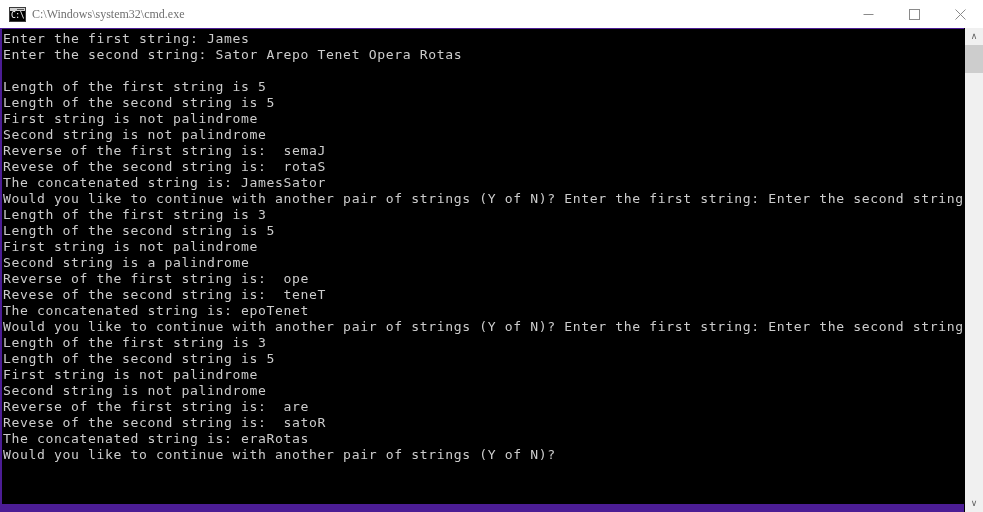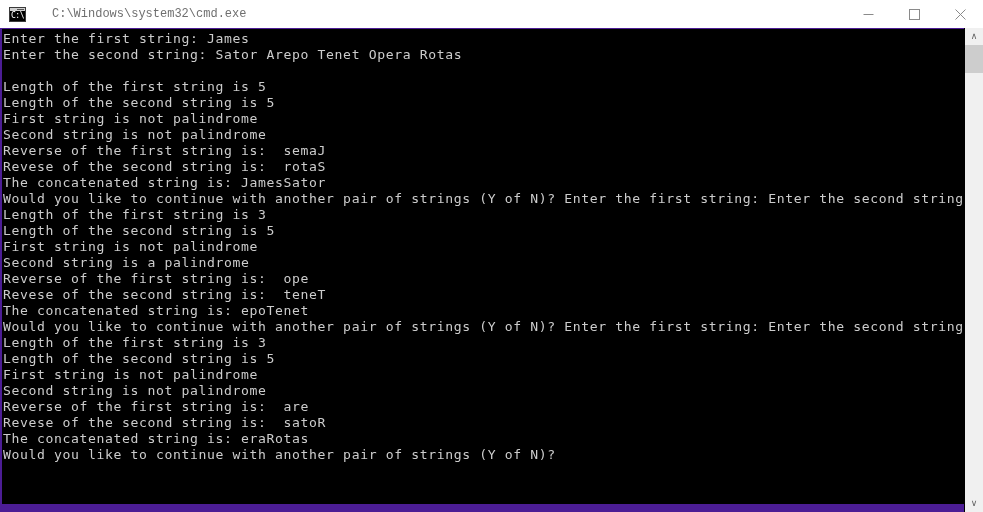--- a/index.html
+++ b/index.html
@@ -72,22 +72,22 @@
     left: 1px;
     top: 3px;
     font-family: "DejaVu Sans Mono", monospace;
     font-size: 8px;
     line-height: 10px;
     color: #ffffff;
     letter-spacing: -0.5px;
     white-space: nowrap;
   }
   #titlebar-title {
-    margin-left: 26px;
-    font-family: Liberation Mono, monospace;
+    margin-left: 6px;
+    font-family: Liberation Serif, serif;
     font-size: 12px;
     color: #6f6f6f;
     white-space: nowrap;
     overflow: hidden;
     text-overflow: ellipsis;
   }
   #titlebar-controls {
     display: flex;
     align-items: stretch;
     height: 28px;

